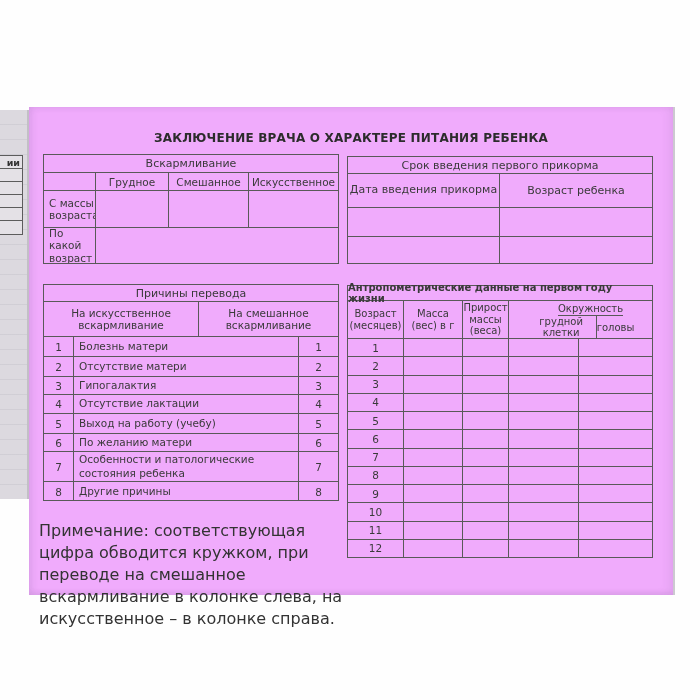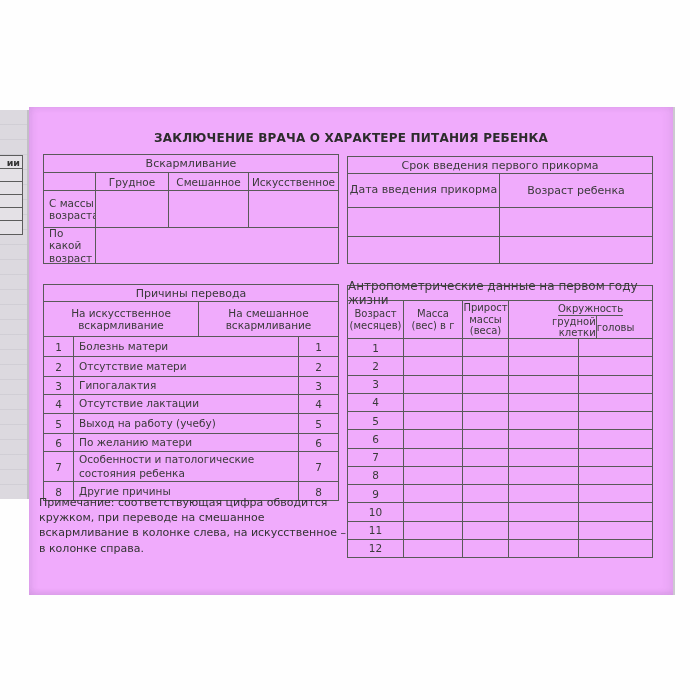--- a/index.html
+++ b/index.html
@@ -97,37 +97,37 @@
   
   .tblC { left: 14px; top: 177px; width: 296px; height: 217px; font-size: 10.5px; }
   .tblC .ttitle { height: 17px; }
   .tblC .heads { height: 35px; }
   .cC1 { width: 139px; padding: 1px; } .cC2 { flex: 1; padding: 1px; }
   .cN1 { width: 30px; } .cLbl { width: 225px; line-height: 1.25; } .cN2 { flex: 1; }
   .h20 { height: 20px; } .h18 { height: 18px; } .h19 { height: 19px; } .h30 { height: 30px; }
 
   
   .tblD { left: 318px; top: 178px; width: 306px; height: 273px; font-size: 10px; }
-  .tblD .ttitle { height: 15px; font-size: 12px; }
+  .tblD .ttitle { height: 15px; font-size: 10px; font-weight: bold; }
   .tblD .heads { height: 38px; }
   .cD1 { width: 56px; } .cD2 { width: 59px; } .cD3 { width: 46px; padding: 0 1px; }
   .cDgroup { flex: 1; display: flex; flex-direction: column; border-right: none; padding: 0; }
   .circTop { height: 17px; border-bottom: 1px solid #595959;
              display: flex; align-items: center; justify-content: center; margin-left: 20px; }
   .circBottom { flex: 1; display: flex; }
-  .cD4 { width: 70px; line-height: 1.1; text-align: right; } .cD5 { flex: 1; }
+  .cD4 { width: 70px; line-height: 1.1; } .cD5 { flex: 1; }
   .dbody { display: flex; flex-direction: column; height: 218px; }
   .dbody .trow { flex: 1; font-size: 10.5px; }
   .lh11 { line-height: 1.15; }
 
   .note {
     position: absolute;
-    left: 10px; top: 388px;
+    left: 10px; top: 413px;
     width: 316px;
-    font-size: 11px; line-height: 1.38;
+    font-size: 16px; line-height: 1.38;
     color: #333;
   }
 </style>
 </head>
 <body>
 
 <div class="photo">
 
   <div class="strip">
     <div class="fragment">

